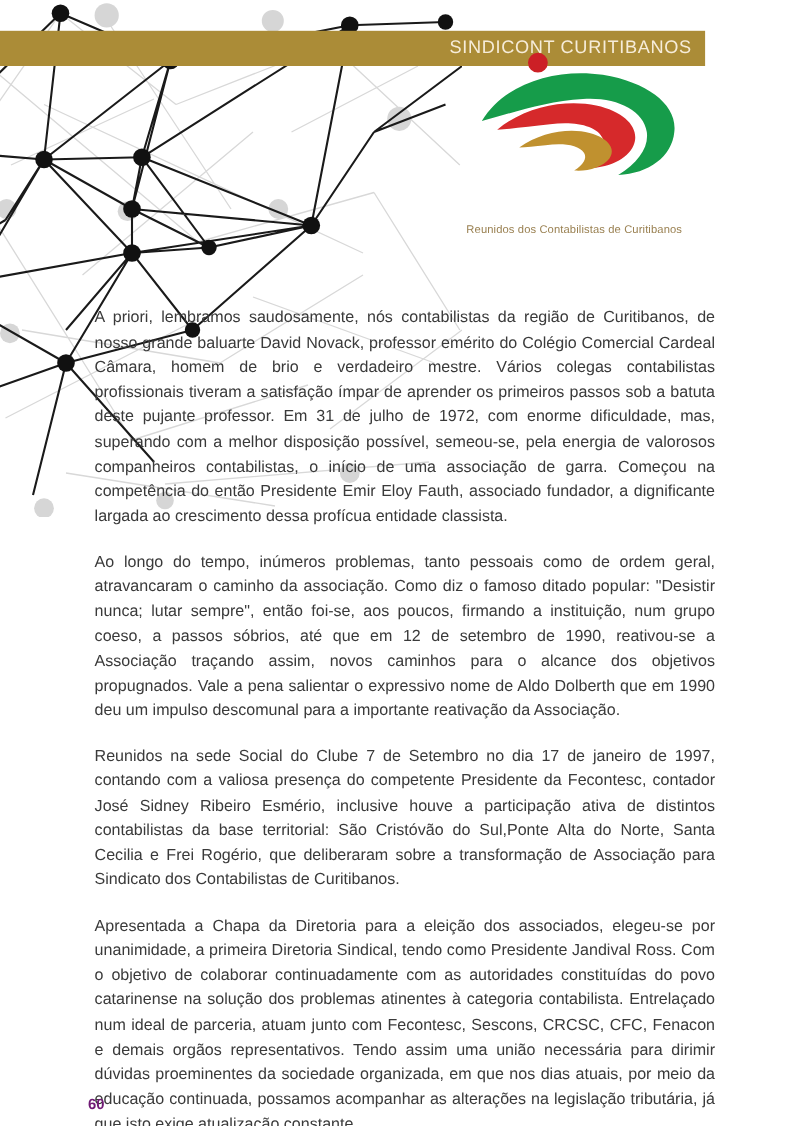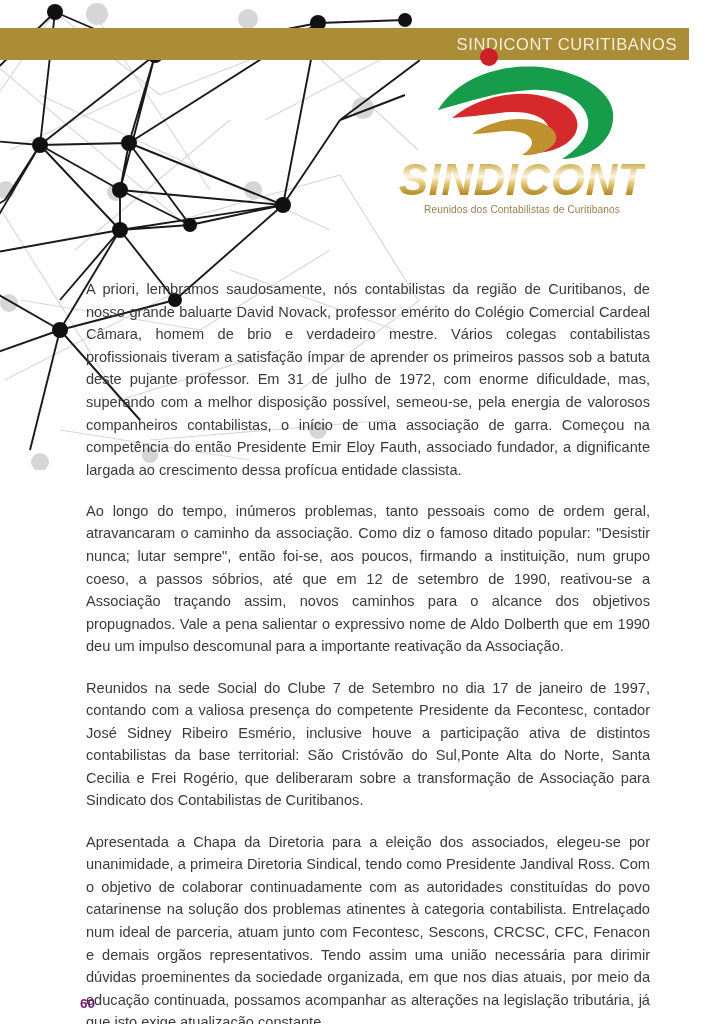--- a/index.html
+++ b/index.html
@@ -27,21 +27,20 @@
   }
 
   
   #gold-bar {
     position: absolute;
     left: 0;
     top: 28px;
     width: 641px;
     height: 32px;
     background: #ab8c37;
-    padding-left: 48px;
   }
   #gold-bar-title {
     position: absolute;
     right: 12px;
     top: 50%;
     transform: translateY(-50%);
     color: #f6ecd9;
     font-size: 16.5px;
     letter-spacing: 0.6px;
     white-space: nowrap;
@@ -244,23 +243,20 @@
                C155,42 130,30 100,32 C66,34 38,44 8,52 Z" fill="#169c4a"></path>
 
       <path d="M22,60 C48,38 86,32 112,38 C140,44 152,60 146,74
                C140,88 120,96 98,95 C114,87 122,78 118,68
                C113,56 92,52 70,55 C52,57 36,59 22,60 Z" fill="#d6292b"></path>
 
       <path d="M42,76 C62,62 88,58 106,63 C124,68 130,78 124,86
                C118,94 104,98 92,97 C100,92 104,86 101,81
                C96,73 80,72 66,74 C56,75 48,76 42,76 Z" fill="#c0912f"></path>
     </svg>
-    <div id="logo-wordmark">
-      <span>SINDICONT</span>
-    </div>
     <div id="logo-tagline">Reunidos dos Contabilistas de Curitibanos</div>
   </div>
 
   <div id="content">
     <p class="para">A priori, lembramos saudosamente, nós contabilistas da região de Curitibanos, de nosso grande baluarte David Novack, professor emérito do Colégio Comercial Cardeal Câmara, homem de brio e verdadeiro mestre. Vários colegas contabilistas profissionais tiveram a satisfação ímpar de aprender os primeiros passos sob a batuta deste pujante professor. Em 31 de julho de 1972, com enorme dificuldade, mas, superando com a melhor disposição possível, semeou-se, pela energia de valorosos companheiros contabilistas, o início de uma associação de garra. Começou na competência do então Presidente Emir Eloy Fauth, associado fundador, a dignificante largada ao crescimento dessa profícua entidade classista.</p>
     <p class="para">Ao longo do tempo, inúmeros problemas, tanto pessoais como de ordem geral, atravancaram o caminho da associação. Como diz o famoso ditado popular: "Desistir nunca; lutar sempre", então foi-se, aos poucos, firmando a instituição, num grupo coeso, a passos sóbrios, até que em 12 de setembro de 1990, reativou-se a Associação traçando assim, novos caminhos para o alcance dos objetivos propugnados. Vale a pena salientar o expressivo nome de Aldo Dolberth que em 1990 deu um impulso descomunal para a importante reativação da Associação.</p>
     <p class="para">Reunidos na sede Social do Clube 7 de Setembro no dia 17 de janeiro de 1997, contando com a valiosa presença do competente Presidente da Fecontesc, contador José Sidney Ribeiro Esmério, inclusive houve a participação ativa de distintos contabilistas da base territorial: São Cristóvão do Sul,Ponte Alta do Norte, Santa Cecilia e Frei Rogério, que deliberaram sobre a transformação de Associação para Sindicato dos Contabilistas de Curitibanos.</p>
     <p class="para">Apresentada a Chapa da Diretoria para a eleição dos associados, elegeu-se por unanimidade, a primeira Diretoria Sindical, tendo como Presidente Jandival Ross. Com o objetivo de colaborar continuadamente com as autoridades constituídas do povo catarinense na solução dos problemas atinentes à categoria contabilista. Entrelaçado num ideal de parceria, atuam junto com Fecontesc, Sescons, CRCSC, CFC, Fenacon e demais orgãos representativos. Tendo assim uma união necessária para dirimir dúvidas proeminentes da sociedade organizada, em que nos dias atuais, por meio da educação continuada, possamos acompanhar as alterações na legislação tributária, já que isto exige atualização constante.</p>
 
   </div>

